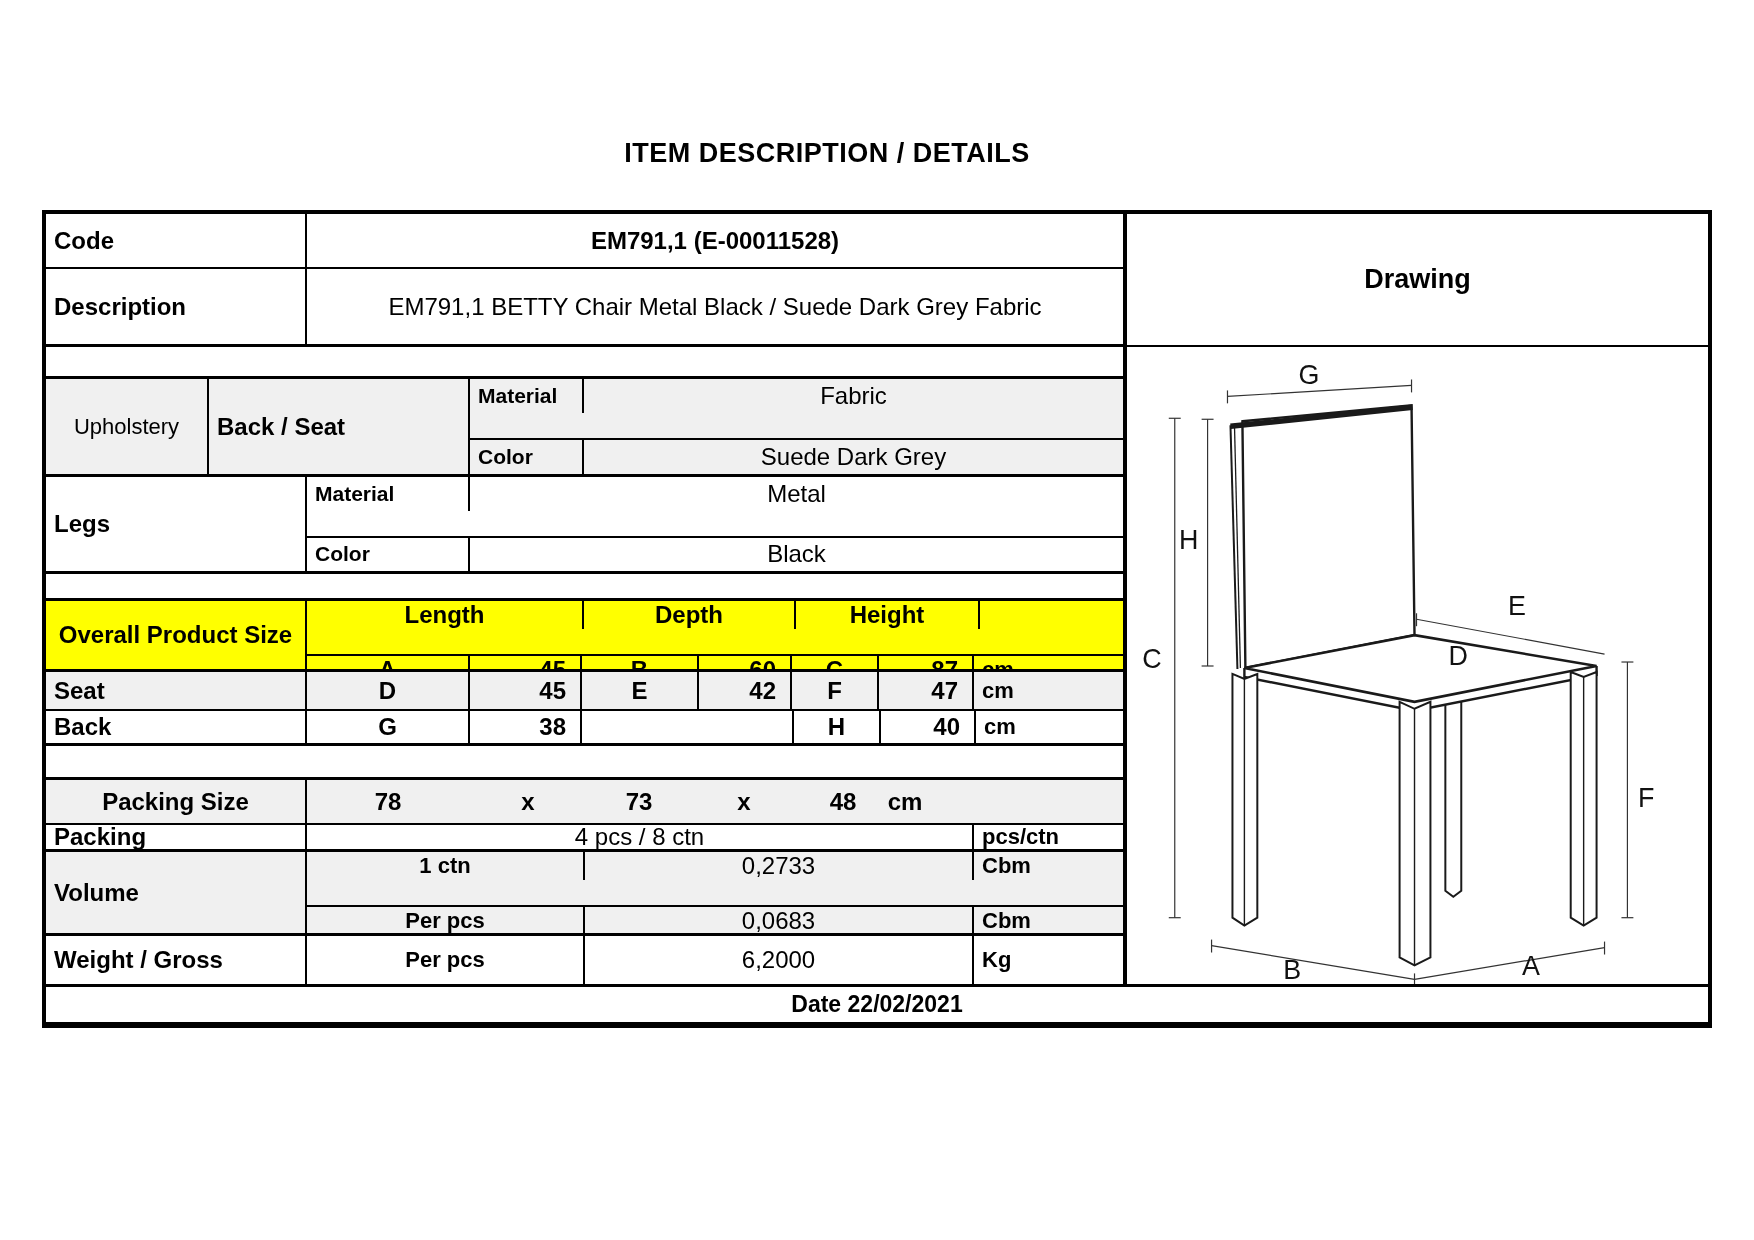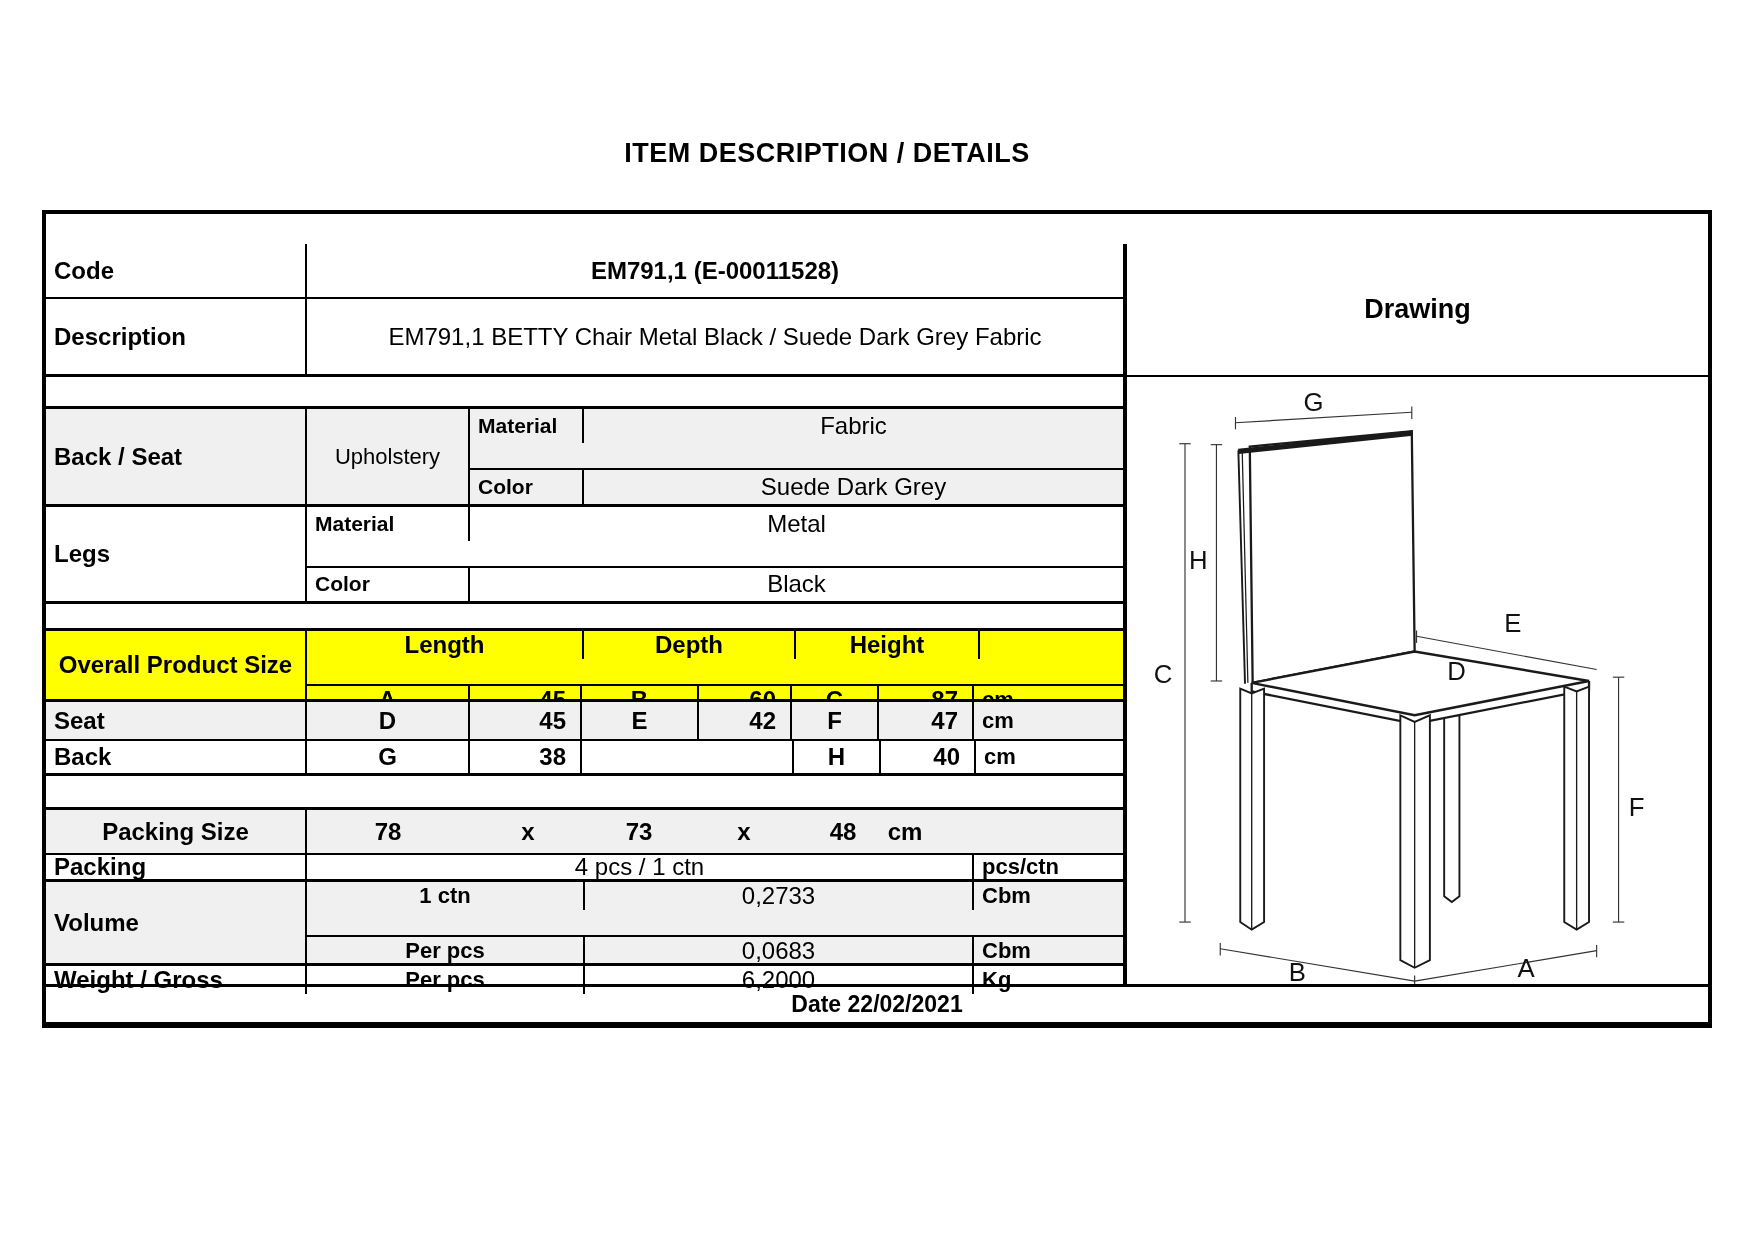--- a/index.html
+++ b/index.html
@@ -10,21 +10,21 @@
   }
   .page-title {
     position:absolute; left:42px; top:138px; width:1570px;
     text-align:center; font-size:27px; font-weight:bold; letter-spacing:0.5px;
   }
   .sheet {
     position:absolute; left:42px; top:210px; width:1670px; height:818px;
     border:4px solid #000; border-bottom-width:6px;
     display:flex; flex-direction:column; background:#fff;
   }
-  .main { flex:1; display:flex; min-height:0;margin-top:30px; }
+  .main { flex:1; display:flex; min-height:0; }
   .left-table { width:1081px; flex:0 0 1081px; border-right:4px solid #000; display:flex; flex-direction:column; }
   .drawing-col { flex:1; display:flex; flex-direction:column; }
 
   .row { display:flex; border-bottom:2px solid #000; flex:0 0 auto; }
   .row.bb3 { border-bottom-width:3px; }
   .row.nob { border-bottom:none; }
   .cell { display:flex; align-items:center; padding:0 8px; overflow:hidden; }
   .cell.bdr { border-right:2px solid #000; }
   .cell.last { flex:1; }
   .lbl { font-weight:bold; font-size:24px; }
@@ -110,22 +110,22 @@
       </div>
 
       <div class="row h-desc bb3">
         <div class="cell bdr lbl w-label">Description</div>
         <div class="cell last val ctr">EM791,1 BETTY Chair Metal Black / Suede Dark Grey Fabric</div>
       </div>
 
       <div class="blank-row h-blank1"></div>
 
       <div class="block h-bs grey">
+        <div class="cell bdr ctr w-uphol" style="font-size:22px;">Upholstery</div>
         <div class="cell bdr lbl w-label">Back / Seat</div>
-        <div class="cell bdr ctr w-uphol" style="font-size:22px;">Upholstery</div>
         <div class="stack">
           <div class="srow">
             <div class="cell bdr small-lbl w-mc">Material</div>
             <div class="cell last val ctr">Fabric</div>
           </div>
           <div class="srow">
             <div class="cell bdr small-lbl w-mc">Color</div>
             <div class="cell last val ctr">Suede Dark Grey</div>
           </div>
         </div>
@@ -198,21 +198,21 @@
           <span style="left:221px;">x</span>
           <span style="left:332px;">73</span>
           <span style="left:437px;">x</span>
           <span style="left:536px;">48</span>
           <span style="left:598px;">cm</span>
         </div>
       </div>
 
       <div class="row h-pack bb3">
         <div class="cell bdr lbl w-label">Packing</div>
-        <div class="cell bdr val ctr" style="width:667px; flex:0 0 667px;">4 pcs / 1 ctn</div>
+        <div class="cell bdr val ctr" style="width:667px; flex:0 0 667px;">4 pcs / 8 ctn</div>
         <div class="cell last unit">pcs/ctn</div>
       </div>
 
       <div class="block h-vol grey">
         <div class="cell bdr lbl w-label">Volume</div>
         <div class="stack">
           <div class="srow">
             <div class="cell bdr bold ctr w-qty" style="font-size:22px;">1 ctn</div>
             <div class="cell bdr val ctr w-val">0,2733</div>
             <div class="cell last unit">Cbm</div>

